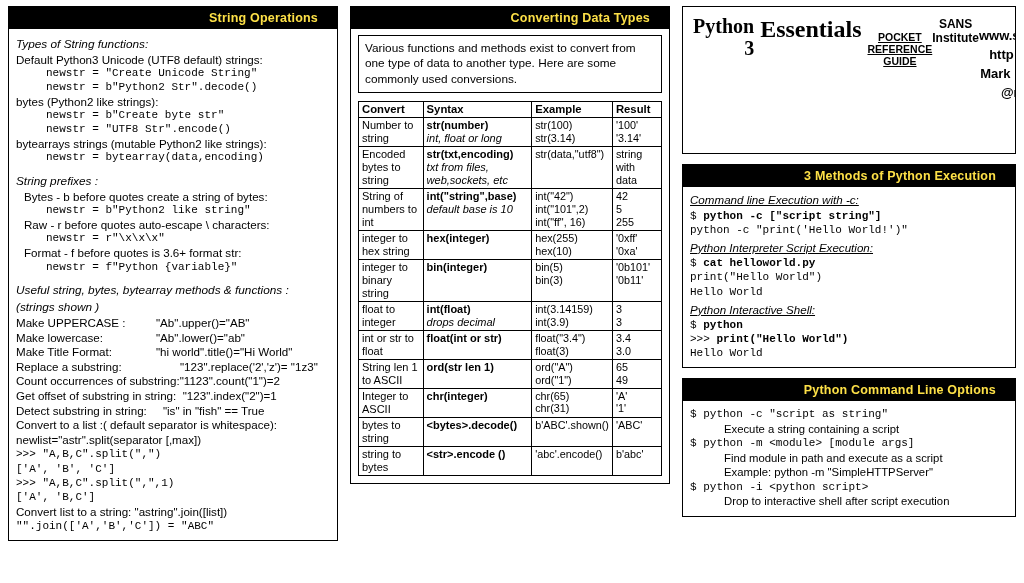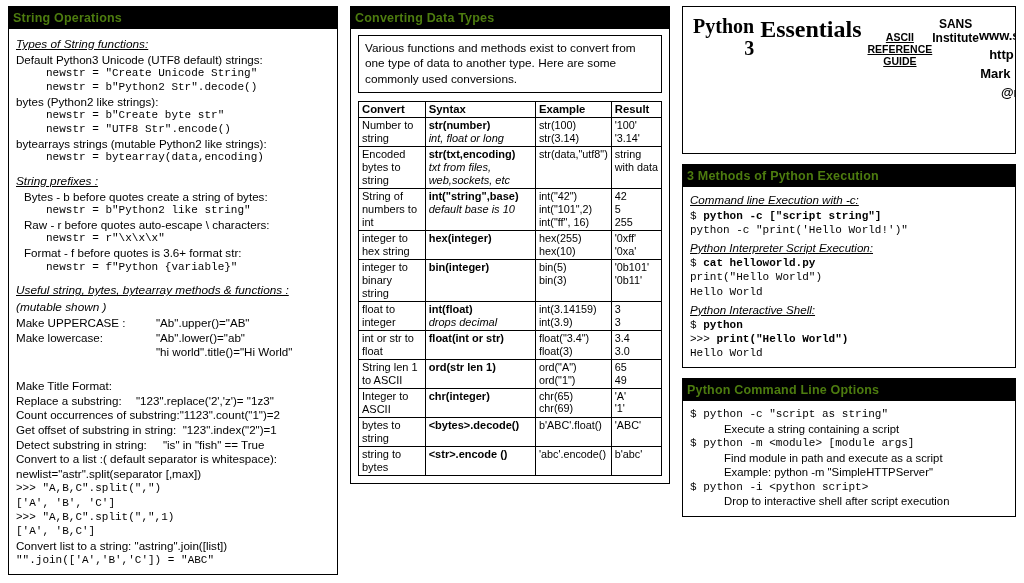--- a/index.html
+++ b/index.html
@@ -21,37 +21,36 @@
   .col-left { width: 330px; }
   .col-mid { width: 320px; }
   .col-right { width: 330px; flex: 1; }
 
   .panel {
     border: 1px solid #000;
     background: #fff;
   }
   .panel-header {
     background: #000;
-    color: #4d7c0f;
-    text-align: left;
+    color: #fde047;
+    text-align: right;
     font-weight: bold;
     font-size: 12.5px;
-    padding: 4px 4px;
+    padding: 4px 19px;
     letter-spacing: 0.2px;
   }
   .panel-body {
     padding: 6px 7px 7px 7px;
     font-size: 11.6px;
     line-height: 1.26;
   }
 
   
   .sec-title {
     font-style: italic;
-    text-decoration: underline;
     margin: 2px 0 1px 0;
     font-size: 11.8px;
   }
   .line { white-space: pre-wrap; }
   .mono {
     font-family: "Liberation Mono", monospace;
     font-size: 11px;
     white-space: pre;
     padding-left: 30px;
     line-height: 1.24;
@@ -219,35 +218,35 @@
         <div class="line indent">Bytes - b before quotes create a string of bytes:</div>
         <div class="mono">newstr = b"Python2 like string"</div>
         <div class="line indent">Raw - r before quotes auto-escape \ characters:</div>
         <div class="mono">newstr = r"\x\x\x"</div>
         <div class="line indent">Format - f before quotes is 3.6+ format str:</div>
         <div class="mono">newstr = f"Python {variable}"</div>
 
         <div class="gap"></div>
 
         <div class="sec-title">Useful string, bytes, bytearray methods &amp; functions :</div>
-        <div class="sec-title" style="text-decoration:none;">(mutable shown )</div>
+        <div class="sec-title" style="text-decoration:none;">(strings shown )</div>
 
         <div style="display:flex;">
           <span style="width:140px;">Make UPPERCASE :</span>
           <span>"Ab".upper()="AB"</span>
         </div>
         <div style="display:flex;">
           <span style="width:140px;">Make lowercase:</span>
           <span>"Ab".lower()="ab"</span>
         </div>
         <div style="display:flex;">
-          <span style="width:140px;margin-top:34px;">Make Title Format:</span>
+          <span style="width:140px;">Make Title Format:</span>
           <span>"hi world".title()="Hi World"</span>
         </div>
-        <div style="display:flex;">
+        <div style="display:flex;gap:44px;">
           <span style="width:120px;">Replace a substring:</span>
           <span>"123".replace('2','z')= "1z3"</span>
         </div>
         <div class="line">Count occurrences of substring:"1123".count("1")=2</div>
         <div class="line">Get offset of substring in string:  "123".index("2")=1</div>
         <div class="line">Detect substring in string:     "is" in "fish" == True</div>
         <div class="line">Convert to a list :( default separator is whitespace):</div>
         <div class="line">newlist="astr".split(separator [,max])</div>
         <div class="monoflush">&gt;&gt;&gt; "A,B,C".split(",")</div>
         <div class="monoflush">['A', 'B', 'C']</div>
@@ -368,32 +367,32 @@
                 <td class="c-result">
                   <span class="sub">65</span>
                   <span class="sub">49</span>
                 </td>
               </tr>
               <tr>
                 <td class="c-convert">Integer to ASCII</td>
                 <td class="c-syntax">chr(integer)</td>
                 <td class="c-example">
                   <span class="sub">chr(65)</span>
-                  <span class="sub">chr(69)</span>
+                  <span class="sub">chr(31)</span>
                 </td>
                 <td class="c-result">
                   <span class="sub">'A'</span>
                   <span class="sub">'1'</span>
                 </td>
               </tr>
               <tr>
                 <td class="c-convert">bytes to string</td>
                 <td class="c-syntax">&lt;bytes&gt;.decode()</td>
                 <td class="c-example">
-                  <span class="sub">b'ABC'.float()</span>
+                  <span class="sub">b'ABC'.shown()</span>
                 </td>
                 <td class="c-result">
                   <span class="sub">'ABC'</span>
                 </td>
               </tr>
               <tr>
                 <td class="c-convert">string to bytes</td>
                 <td class="c-syntax">&lt;str&gt;.encode ()</td>
                 <td class="c-example">
                   <span class="sub">'abc'.encode()</span>
@@ -411,21 +410,21 @@
   <div class="col col-right">
 
     <div class="sans-panel">
       <div class="sans-logo">
         <div class="sans-word">SANS</div>
         <div class="sans-inst">INSTITUTE</div>
       </div>
       <div class="sans-right">
         <div class="py-title">Python  3</div>
         <div class="py-sub">Essentials</div>
-        <div class="pocket">ASCII REFERENCE GUIDE</div>
+        <div class="pocket">POCKET REFERENCE GUIDE</div>
         <div class="sansinstitute">SANS Institute</div>
         <div class="tiny">
           <div>www.sans.org/sec573</div>
           <div>http://isc.sans.edu</div>
           <div>Mark Baggett  Twitter: @markbaggett</div>
         </div>
       </div>
     </div>
 
     <div class="panel">

